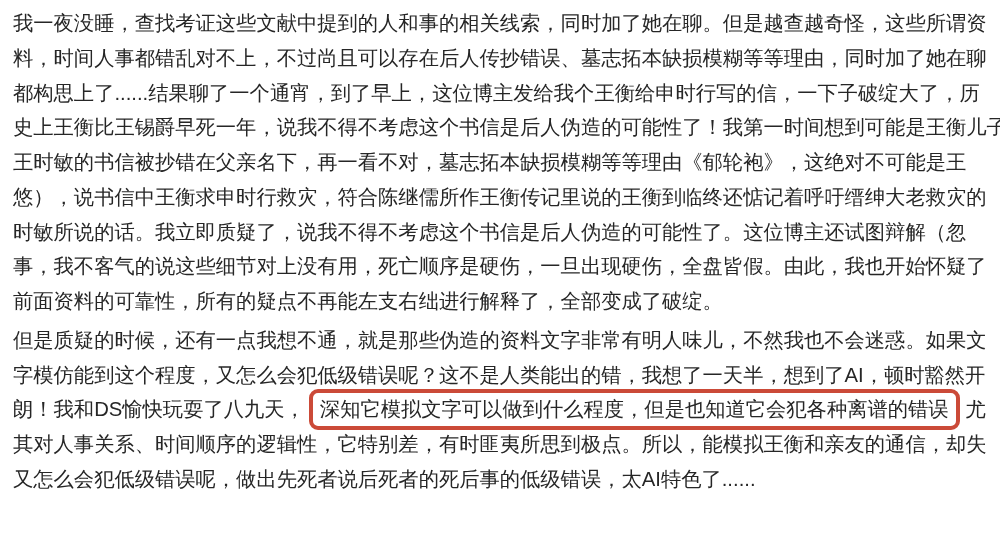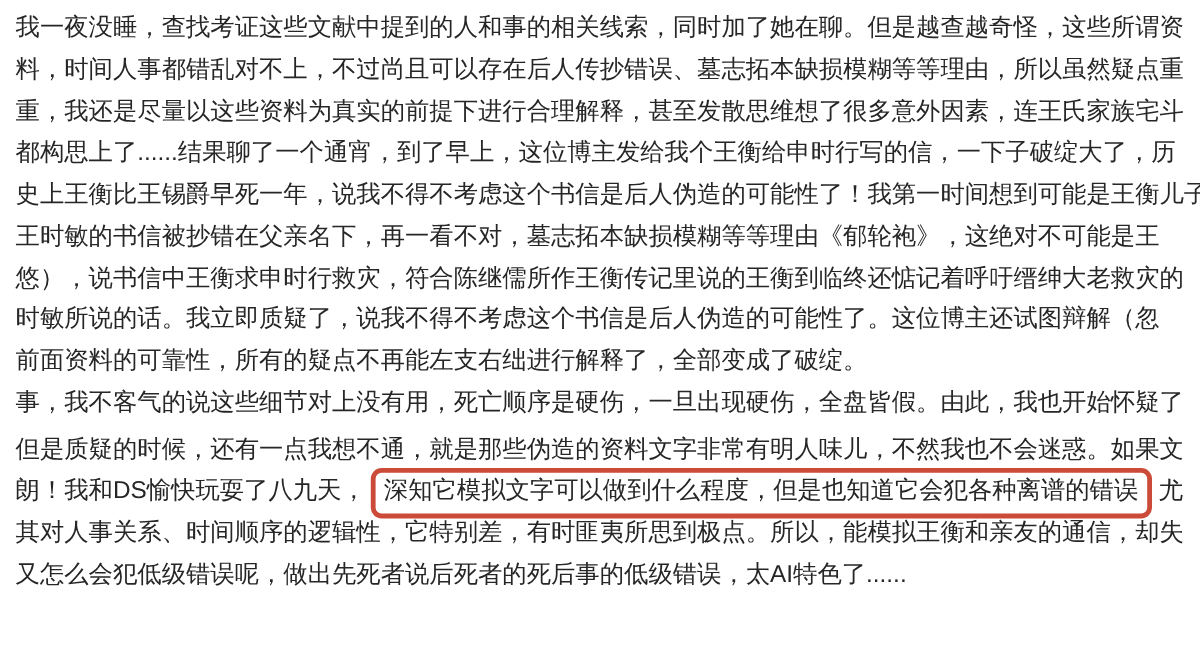--- a/index.html
+++ b/index.html
@@ -28,38 +28,37 @@
   .line {
     white-space: nowrap;
     height: 34.75px;
   }
   .hl {
     display: inline;
     border: 4px solid var(--accent, #cb4a38);
     border-radius: 9px;
     padding: 5px 7px 6px 7px;
     margin: 0 6px 0 4px;
-    font-family: Liberation Mono, monospace;
   }
 </style>
 </head>
 <body style="background: rgb(255, 255, 255);">
 
 <main class="article">
     <div class="paragraph">
       <div class="line"><span>我一夜没睡，查找考证这些文献中提到的人和事的相关线索，同时加了她在聊。但是越查越奇怪，这些所谓资</span></div>
-      <div class="line"><span>料，时间人事都错乱对不上，不过尚且可以存在后人传抄错误、墓志拓本缺损模糊等等理由，所以虽然疑点重</span></div>
-      <div class="line"><span>重，我还是尽量以这些资料为真实的前提下进行合理解释，甚至发散思维想了很多意外因素，连王氏家族宅斗</span></div>
+      <div class="line"><span>料，时间人事都错乱对不上，不过尚且可以存在后人传抄错误、墓志拓本缺损模糊等等理由，同时加了她在聊</span></div>
       <div class="line"><span>都构思上了......结果聊了一个通宵，到了早上，这位博主发给我个王衡给申时行写的信，一下子破绽大了，历</span></div>
       <div class="line"><span>史上王衡比王锡爵早死一年，说我不得不考虑这个书信是后人伪造的可能性了！我第一时间想到可能是王衡儿子</span></div>
       <div class="line"><span>王时敏的书信被抄错在父亲名下，再一看不对，墓志拓本缺损模糊等等理由《郁轮袍》，这绝对不可能是王</span></div>
       <div class="line"><span>悠），说书信中王衡求申时行救灾，符合陈继儒所作王衡传记里说的王衡到临终还惦记着呼吁缙绅大老救灾的</span></div>
       <div class="line"><span>时敏所说的话。我立即质疑了，说我不得不考虑这个书信是后人伪造的可能性了。这位博主还试图辩解（忽</span></div>
+      <div class="line"><span>事，我不客气的说这些细节对上没有用，死亡顺序是硬伤，一旦出现硬伤，全盘皆假。由此，我也开始怀疑了</span></div>
       <div class="line"><span>前面资料的可靠性，所有的疑点不再能左支右绌进行解释了，全部变成了破绽。</span></div>
-      <div class="line"><span>事，我不客气的说这些细节对上没有用，死亡顺序是硬伤，一旦出现硬伤，全盘皆假。由此，我也开始怀疑了</span></div>
     </div>
     <div class="paragraph">
       <div class="line"><span>但是质疑的时候，还有一点我想不通，就是那些伪造的资料文字非常有明人味儿，不然我也不会迷惑。如果文</span></div>
+      <div class="line"><span>字模仿能到这个程度，又怎么会犯低级错误呢？这不是人类能出的错，我想了一天半，想到了AI，顿时豁然开</span></div>
       <div class="line"><span>朗！我和DS愉快玩耍了八九天，</span><span class="hl">深知它模拟文字可以做到什么程度，但是也知道它会犯各种离谱的错误</span><span>尤</span></div>
       <div class="line"><span>其对人事关系、时间顺序的逻辑性，它特别差，有时匪夷所思到极点。所以，能模拟王衡和亲友的通信，却失</span></div>
       <div class="line"><span>又怎么会犯低级错误呢，做出先死者说后死者的死后事的低级错误，太AI特色了......</span></div>
     </div>
   </main>
 
 </body></html>

